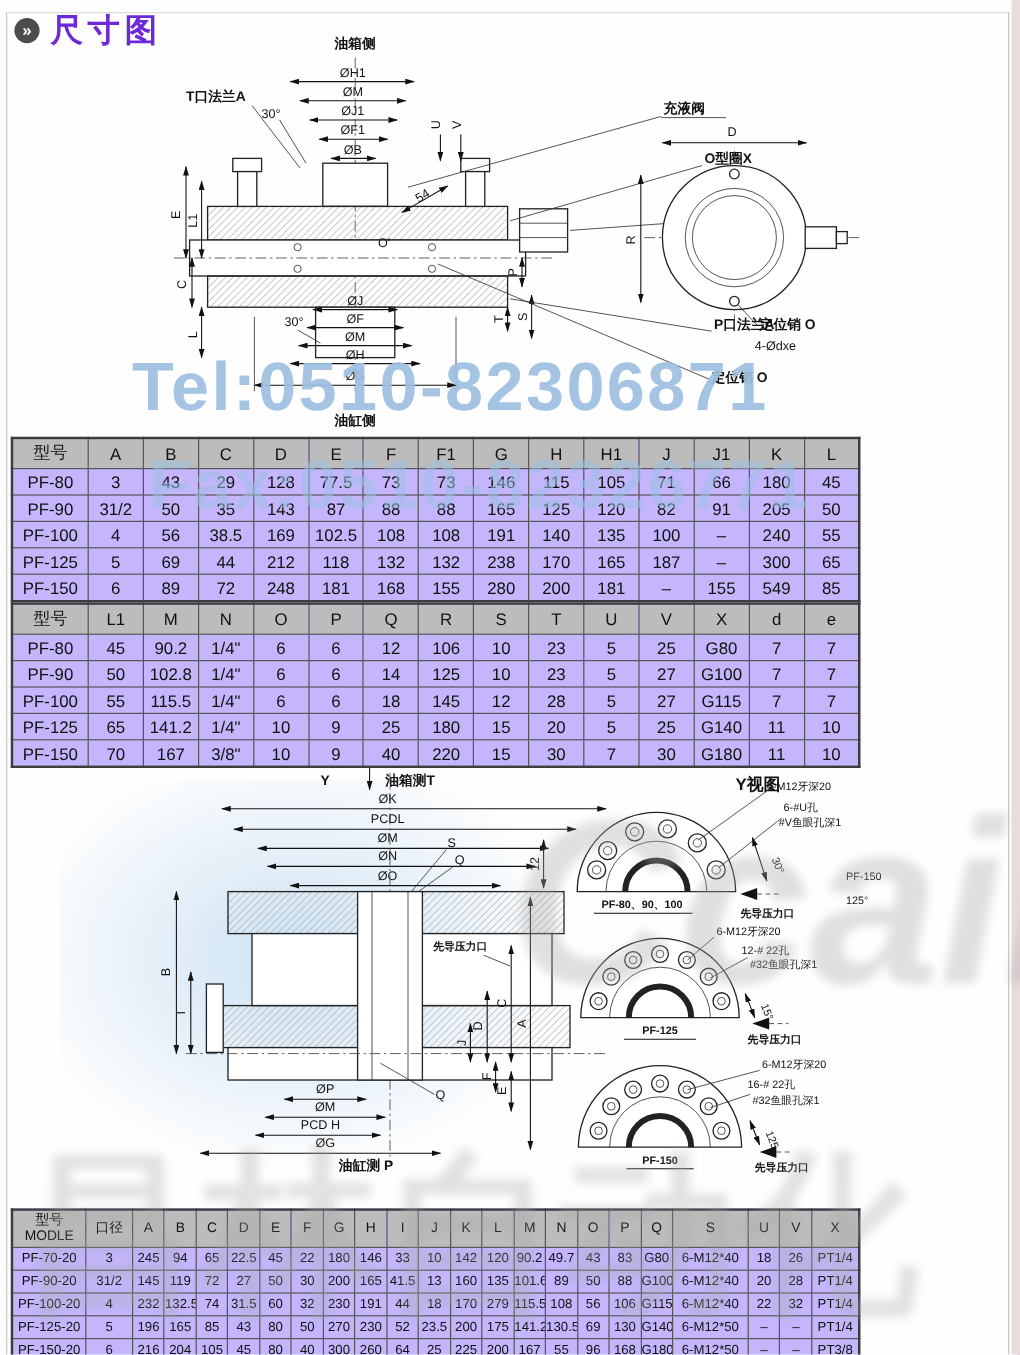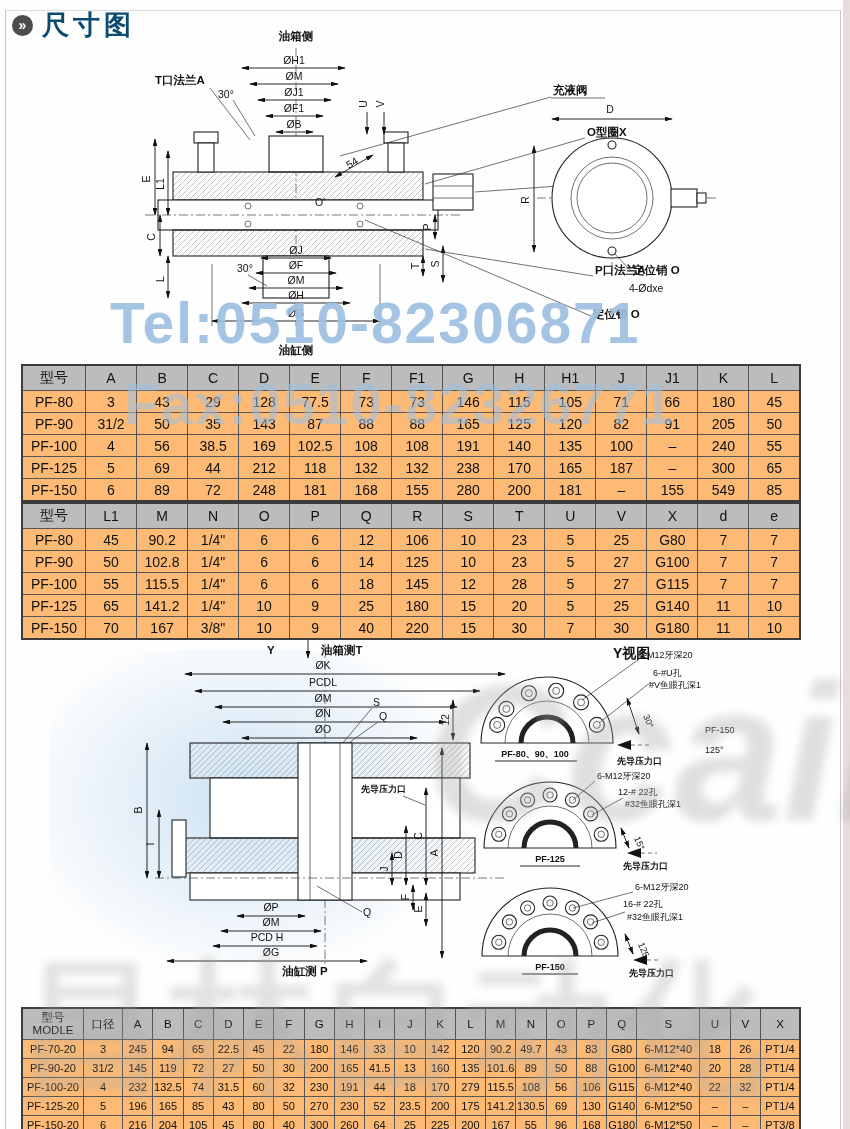--- a/index.html
+++ b/index.html
@@ -5,33 +5,33 @@
   html,body{margin:0;padding:0;background:#fff;}
   .page{position:relative;width:850px;height:1129px;background:#fefefe;overflow:hidden;
         font-family:"Liberation Sans",sans-serif;color:#111;}
   .edge-strip{position:absolute;right:0;top:0;width:7px;height:1129px;background:#e9dcdc;}
   .frame-left{position:absolute;left:5px;top:10px;width:1px;height:1119px;background:#c6c6c6;}
   .frame-right{position:absolute;left:840px;top:10px;width:1px;height:1119px;background:#c6c6c6;}
   .frame-top{position:absolute;left:5px;top:10px;width:836px;height:1px;background:#dcdcdc;}
   .header{position:absolute;left:12px;top:7px;display:flex;align-items:center;gap:9px;z-index:2;}
   .hdr-icon{width:21px;height:21px;border-radius:50%;background:#4c4c4c;color:#fff;display:flex;
             align-items:center;justify-content:center;font-size:14px;font-weight:bold;}
-  .hdr-title{font-size:27px;font-weight:bold;letter-spacing:4px;color:#0c4a6e;}
+  .hdr-title{font-size:27px;font-weight:bold;letter-spacing:4px;color:#6d28d9;}
   svg{position:absolute;left:5px;z-index:1;}
   svg text{font-family:"Liberation Sans",sans-serif;fill:#111;}
   .lb{font-size:10.5px;}
   .lbs{font-size:9px;}
   .lbc{font-size:11.5px;font-weight:bold;}
   .dl{stroke:#111;stroke-width:0.9;fill:none;}
   .tl{stroke:#333;stroke-width:0.7;fill:none;}
   .cl{stroke:#444;stroke-width:0.7;fill:none;stroke-dasharray:9 3 2 3;}
   .sol{fill:#fff;stroke:#222;stroke-width:1.1;}
   .hat1{fill:url(#h1);stroke:#222;stroke-width:1.1;}
   .hat2{fill:url(#h2);stroke:#222;stroke-width:1.1;}
-  .dim-table{position:absolute;left:21px;width:780px;z-index:1;background:#fdba74;}
+  .dim-table{position:absolute;left:9px;width:708px;z-index:1;background:#c4b5fd;}
   table{border-collapse:collapse;width:100%;table-layout:fixed;border:2px solid #3c3c3c;}
   th,td{border:1px solid #555;text-align:center;padding:0;overflow:hidden;}
   th{background:#bcbcbc;font-weight:normal;white-space:pre-line;}
   .t1 th,.t2 th{font-size:14px;height:24px;}
   .t1 td,.t2 td{font-size:14px;height:21px;}
   .t1 th:first-child,.t2 th:first-child{width:62px;}
   .t3 th{font-size:11.5px;height:30px;line-height:13px;}
   .t3 td{font-size:11px;height:18px;}
   .t3 th:first-child{width:60px;}
   .t3 th:nth-child(2){width:38px;}

